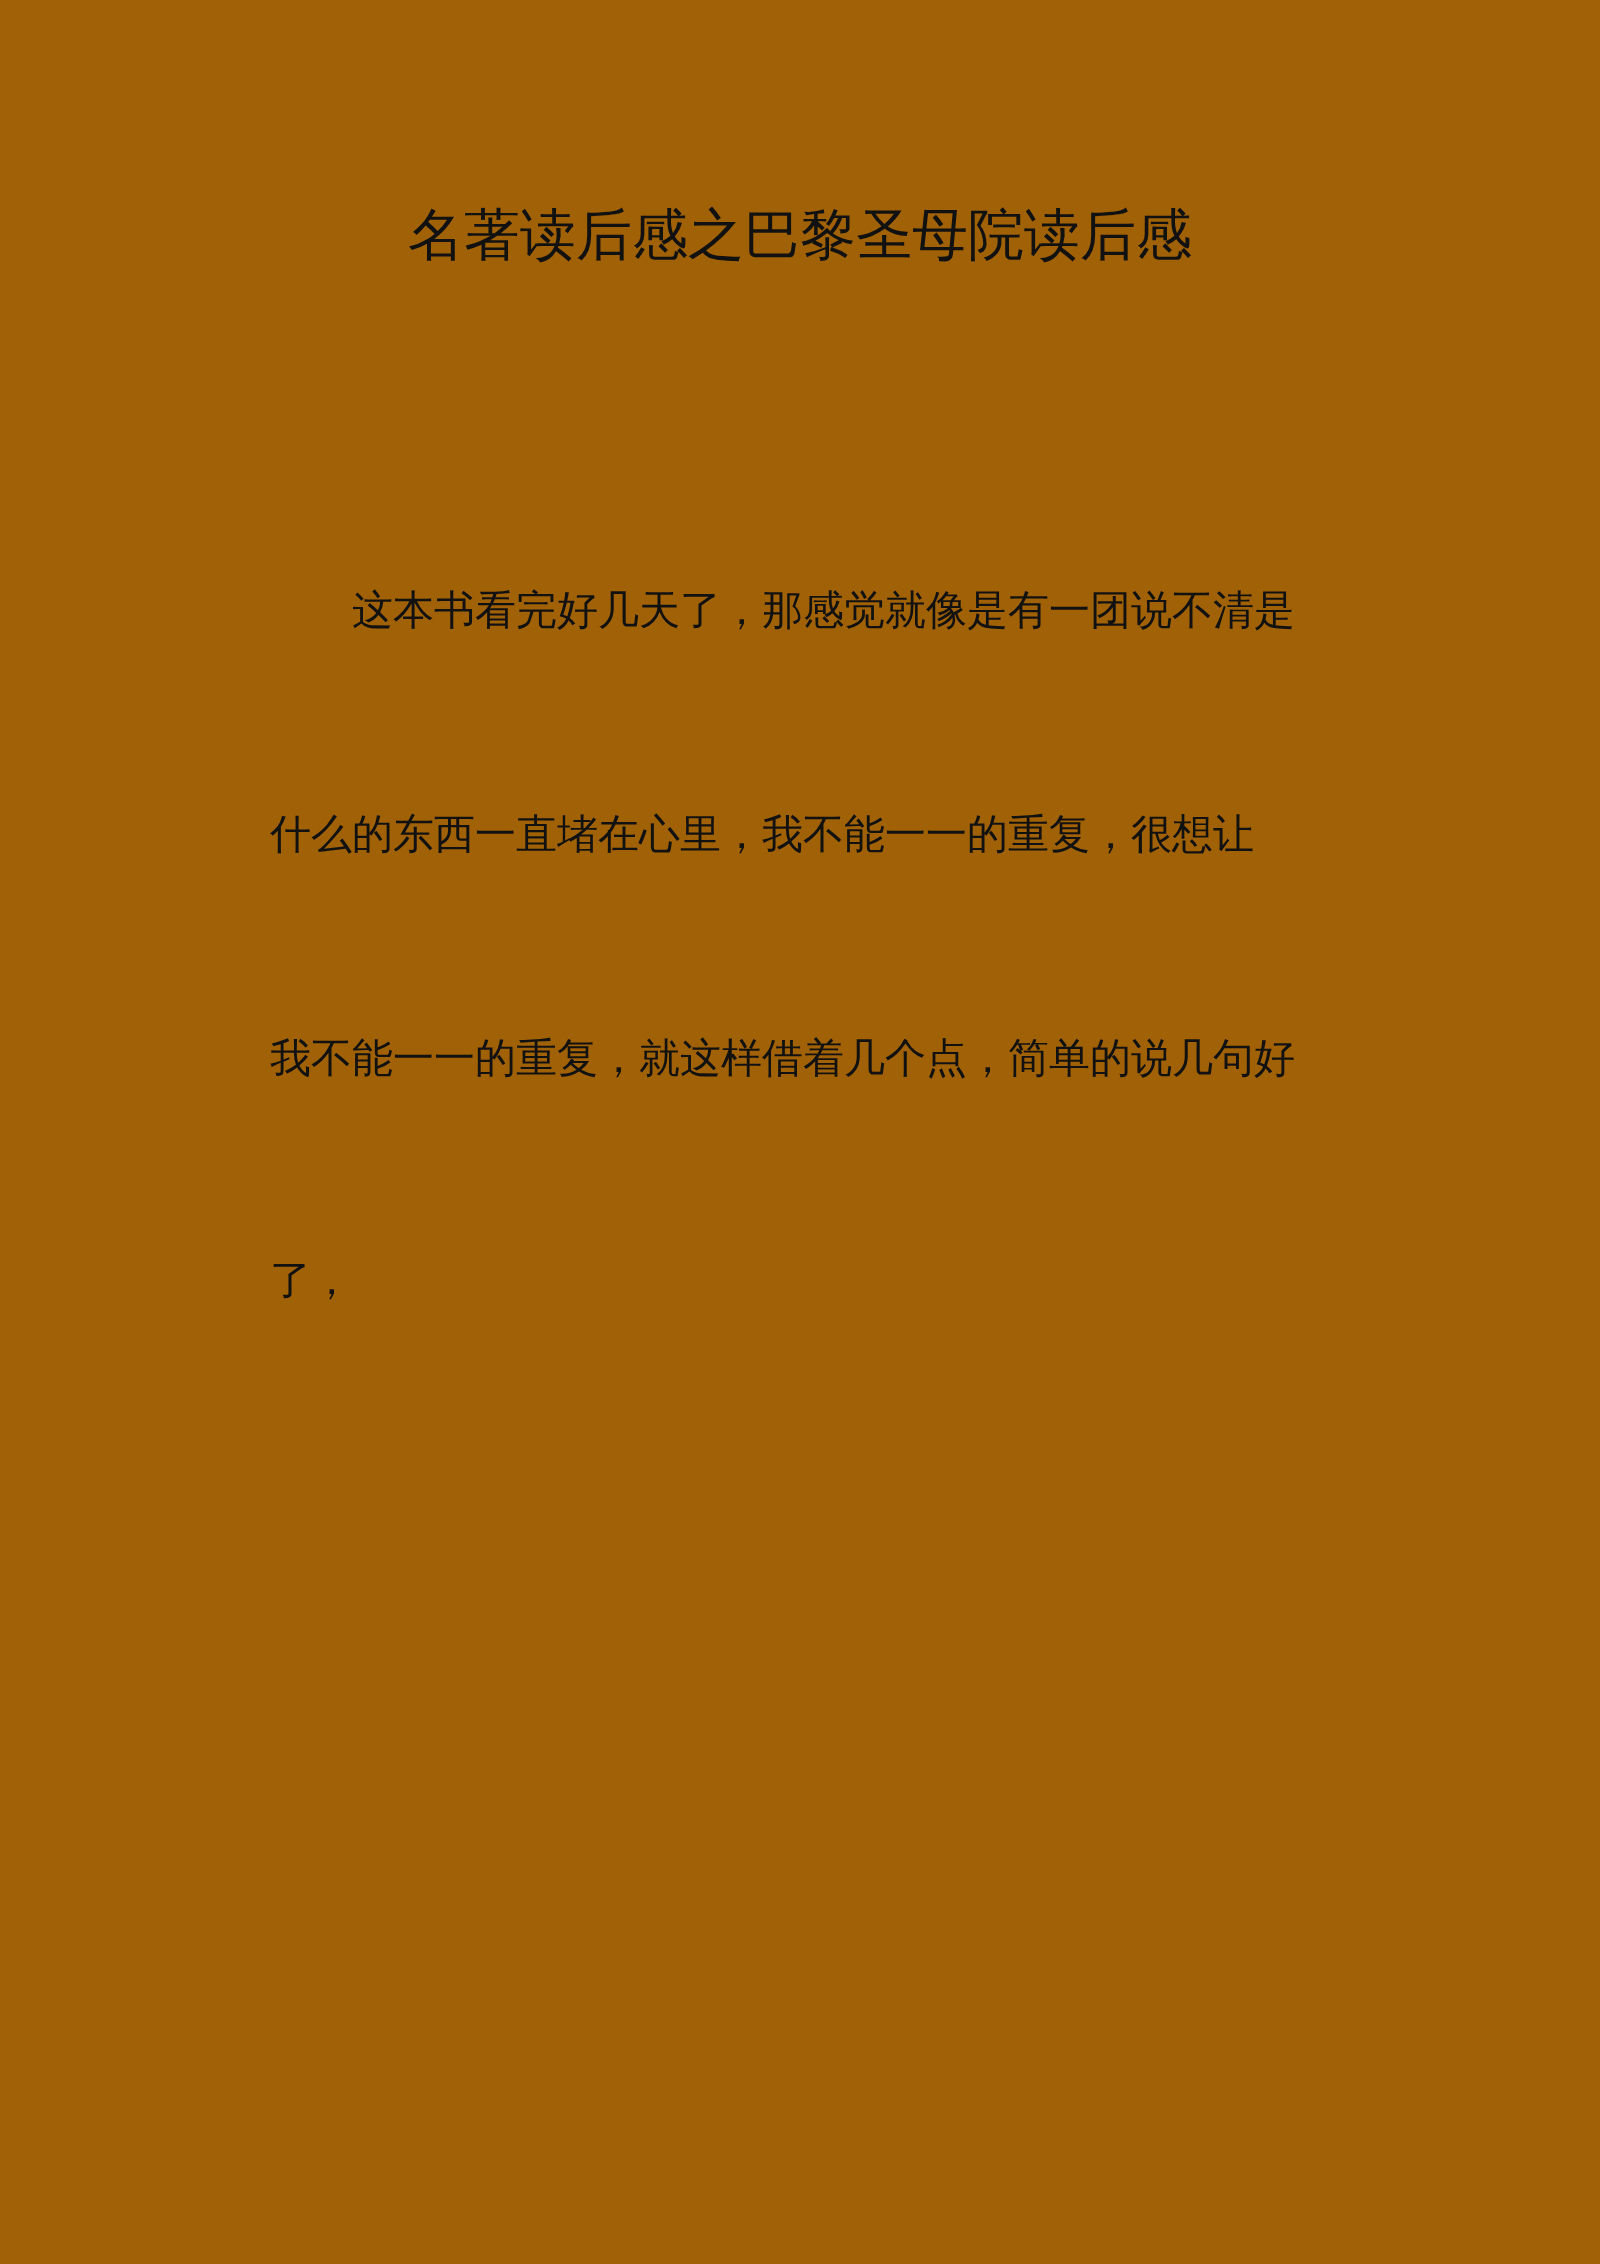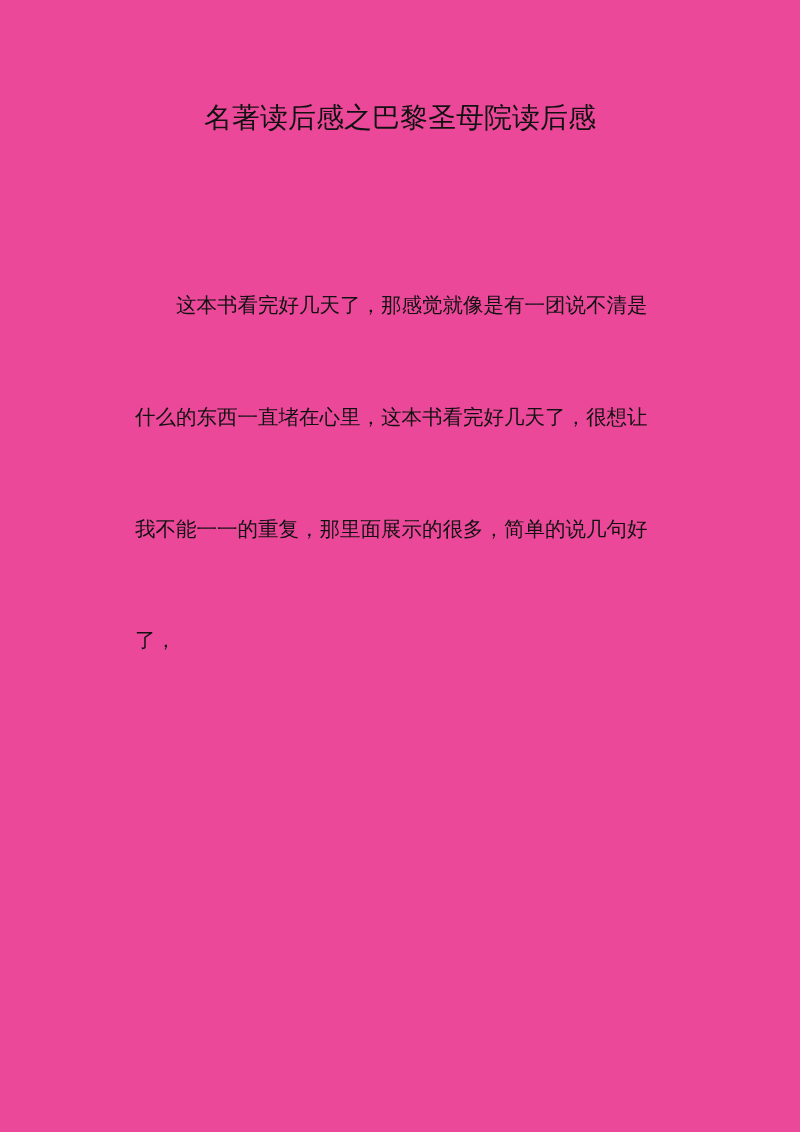--- a/index.html
+++ b/index.html
@@ -1,21 +1,21 @@
 <!DOCTYPE html>
 <html><head>
   <meta charset="utf-8">
   <style>
     html, body { margin: 0; padding: 0; background: #ffffff; }
     body {
       width: 800px; height: 1132px; position: relative; overflow: hidden;
       font-family: "DejaVu Serif", "Liberation Serif", serif;
       color: #111111;
     }
-    .page { position: absolute; left: 0; top: 0; width: 800px; height: 1132px; background: #ec4899; }
+    .page { position: absolute; left: 0; top: 0; width: 800px; height: 1132px; background: #a16207; }
     .title {
       position: absolute; left: 0; top: 98px; width: 800px;
       text-align: center; font-size: 28px; line-height: 40px;
       font-family: "DejaVu Sans", "Liberation Sans", sans-serif;
       font-weight: normal; letter-spacing: 0px; margin: 0;
     }
     .body {
       position: absolute; left: 120px; top: 198px; width: 546px;
       font-size: 20.5px; line-height: 37.2px;
     }
@@ -25,22 +25,22 @@
   </style>
 </head>
 <body>
 
 <div class="page">
   <h1 class="title">名著读后感之巴黎圣母院读后感</h1>
 
   <div class="body">
     <div class="para">
       <span class="line">　　这本书看完好几天了，那感觉就像是有一团说不清是</span>
-      <span class="line">什么的东西一直堵在心里，这本书看完好几天了，很想让</span>
-      <span class="line">我不能一一的重复，那里面展示的很多，简单的说几句好</span>
+      <span class="line">什么的东西一直堵在心里，我不能一一的重复，很想让</span>
+      <span class="line">我不能一一的重复，就这样借着几个点，简单的说几句好</span>
       <span class="line">了，</span>
     </div>
     <span class="gap"></span>
     <div class="para">
       
       
       
       
       
       

